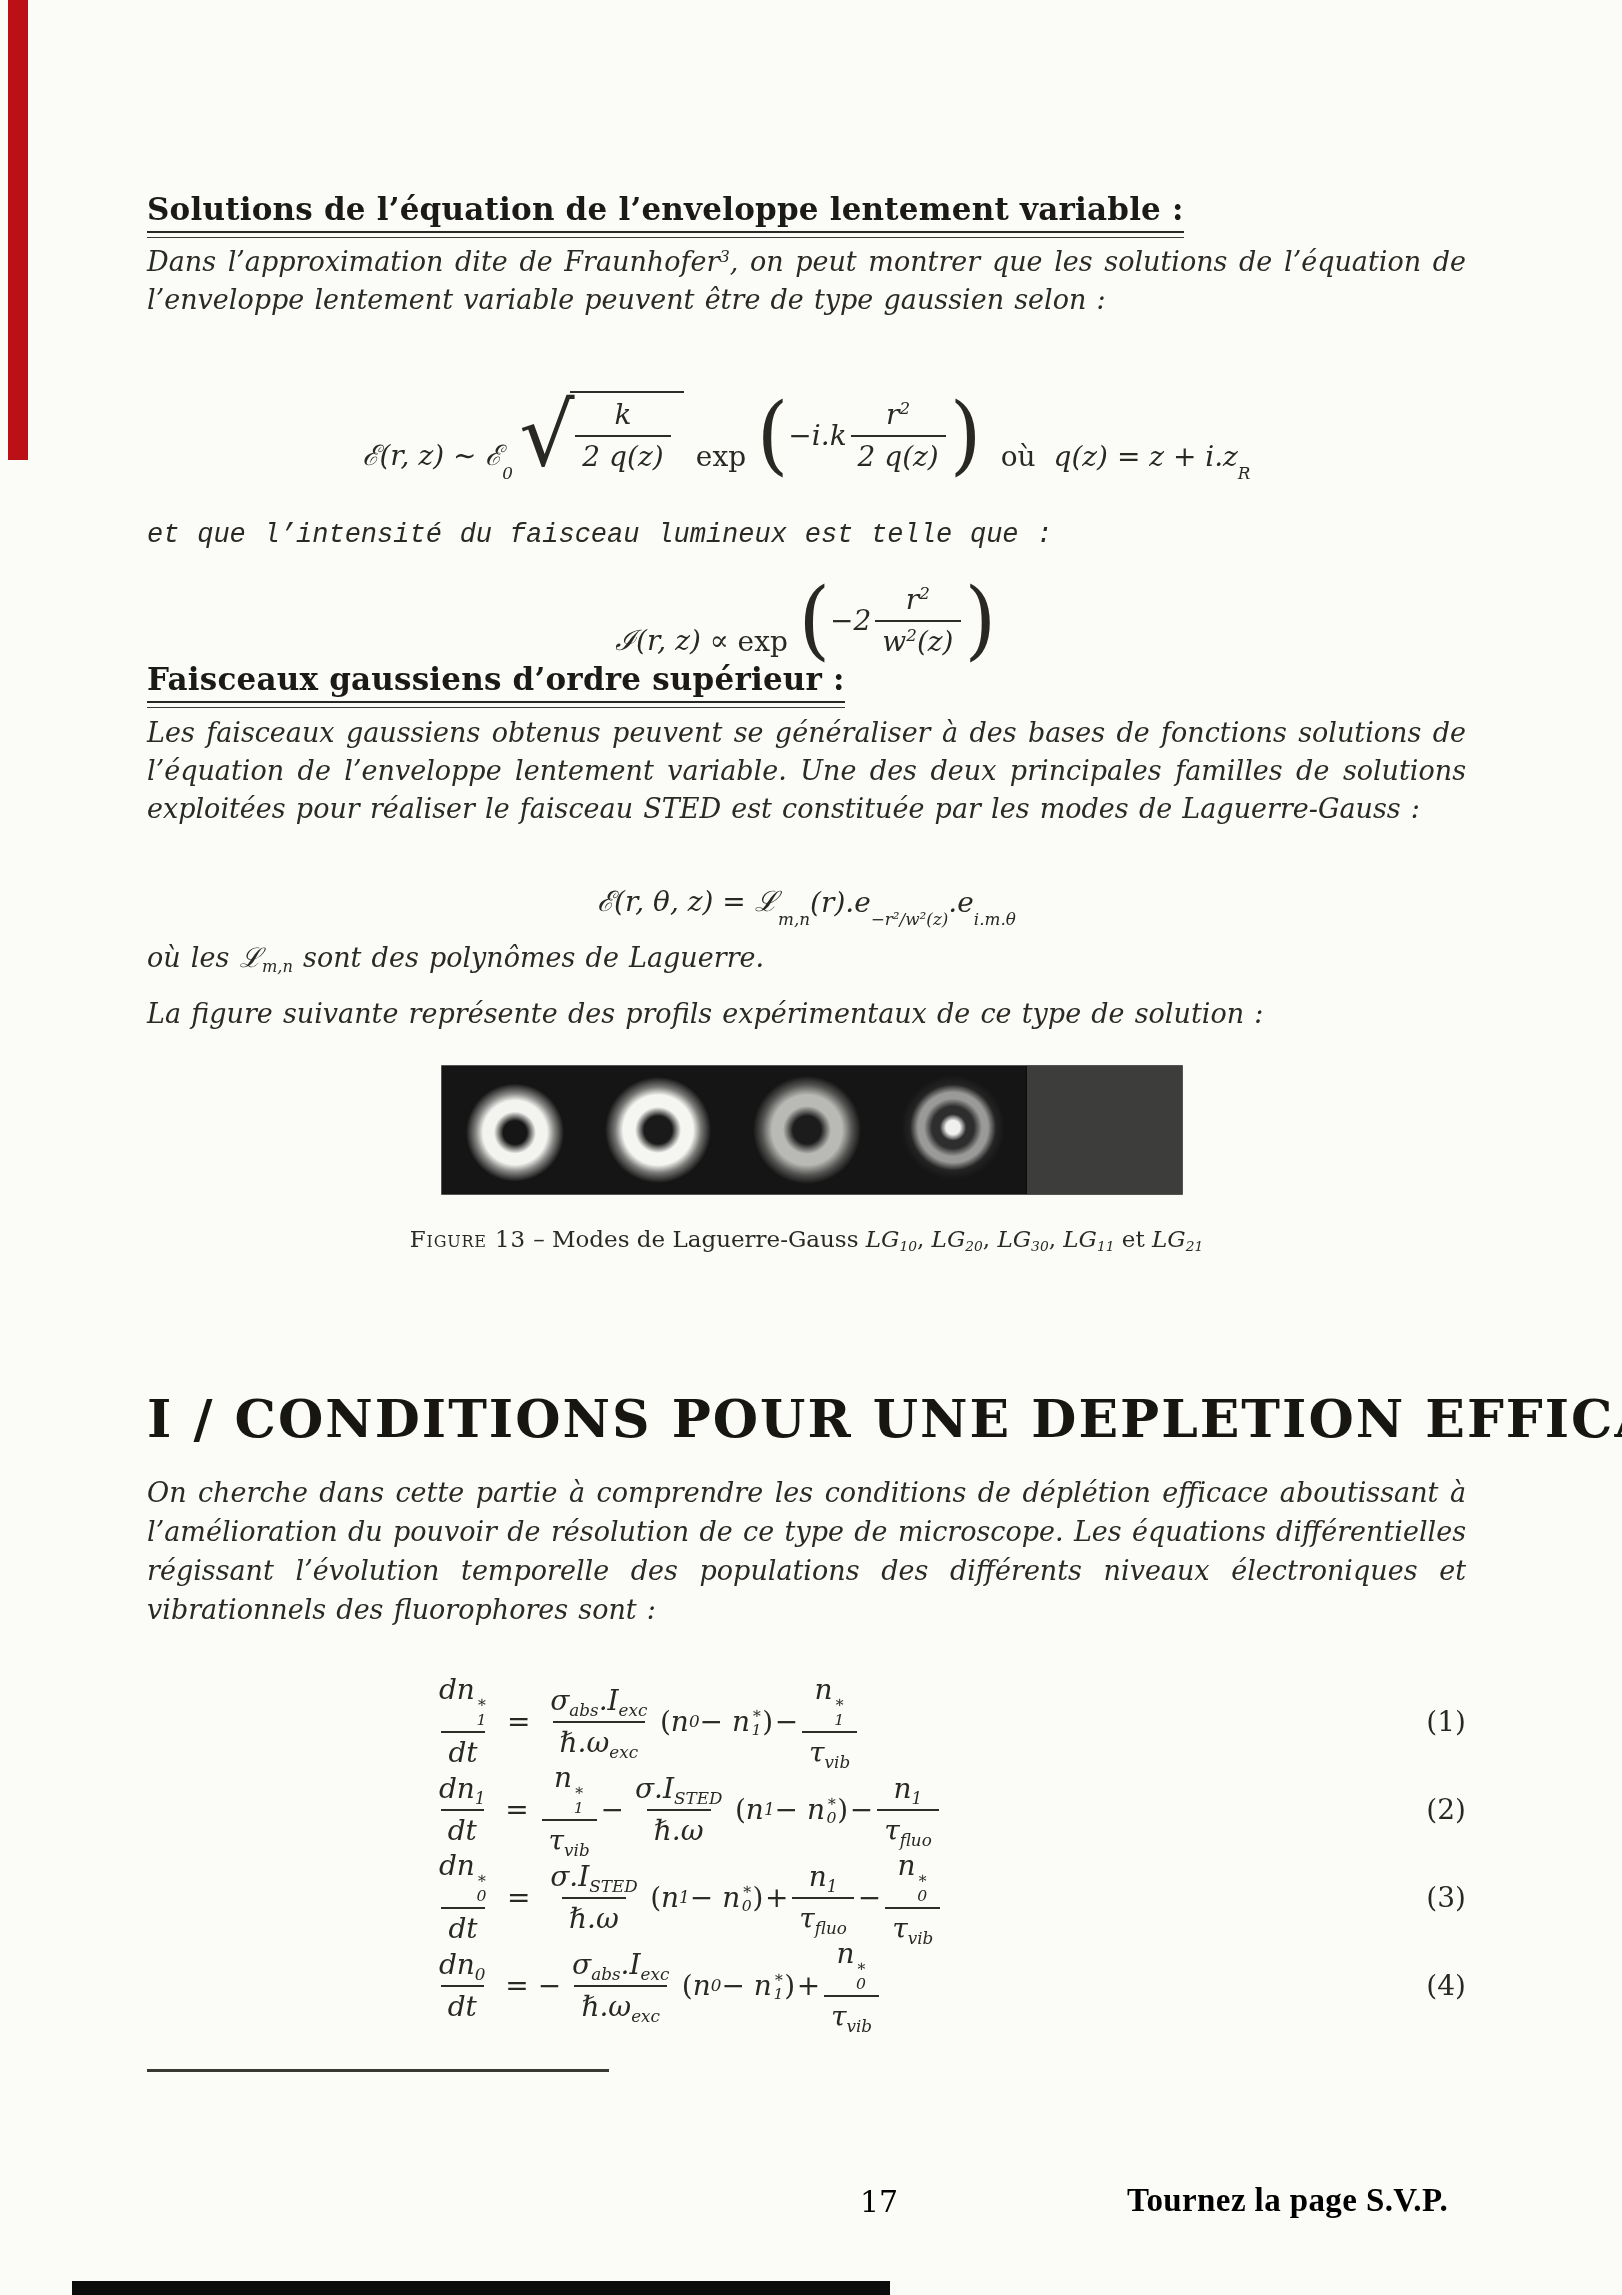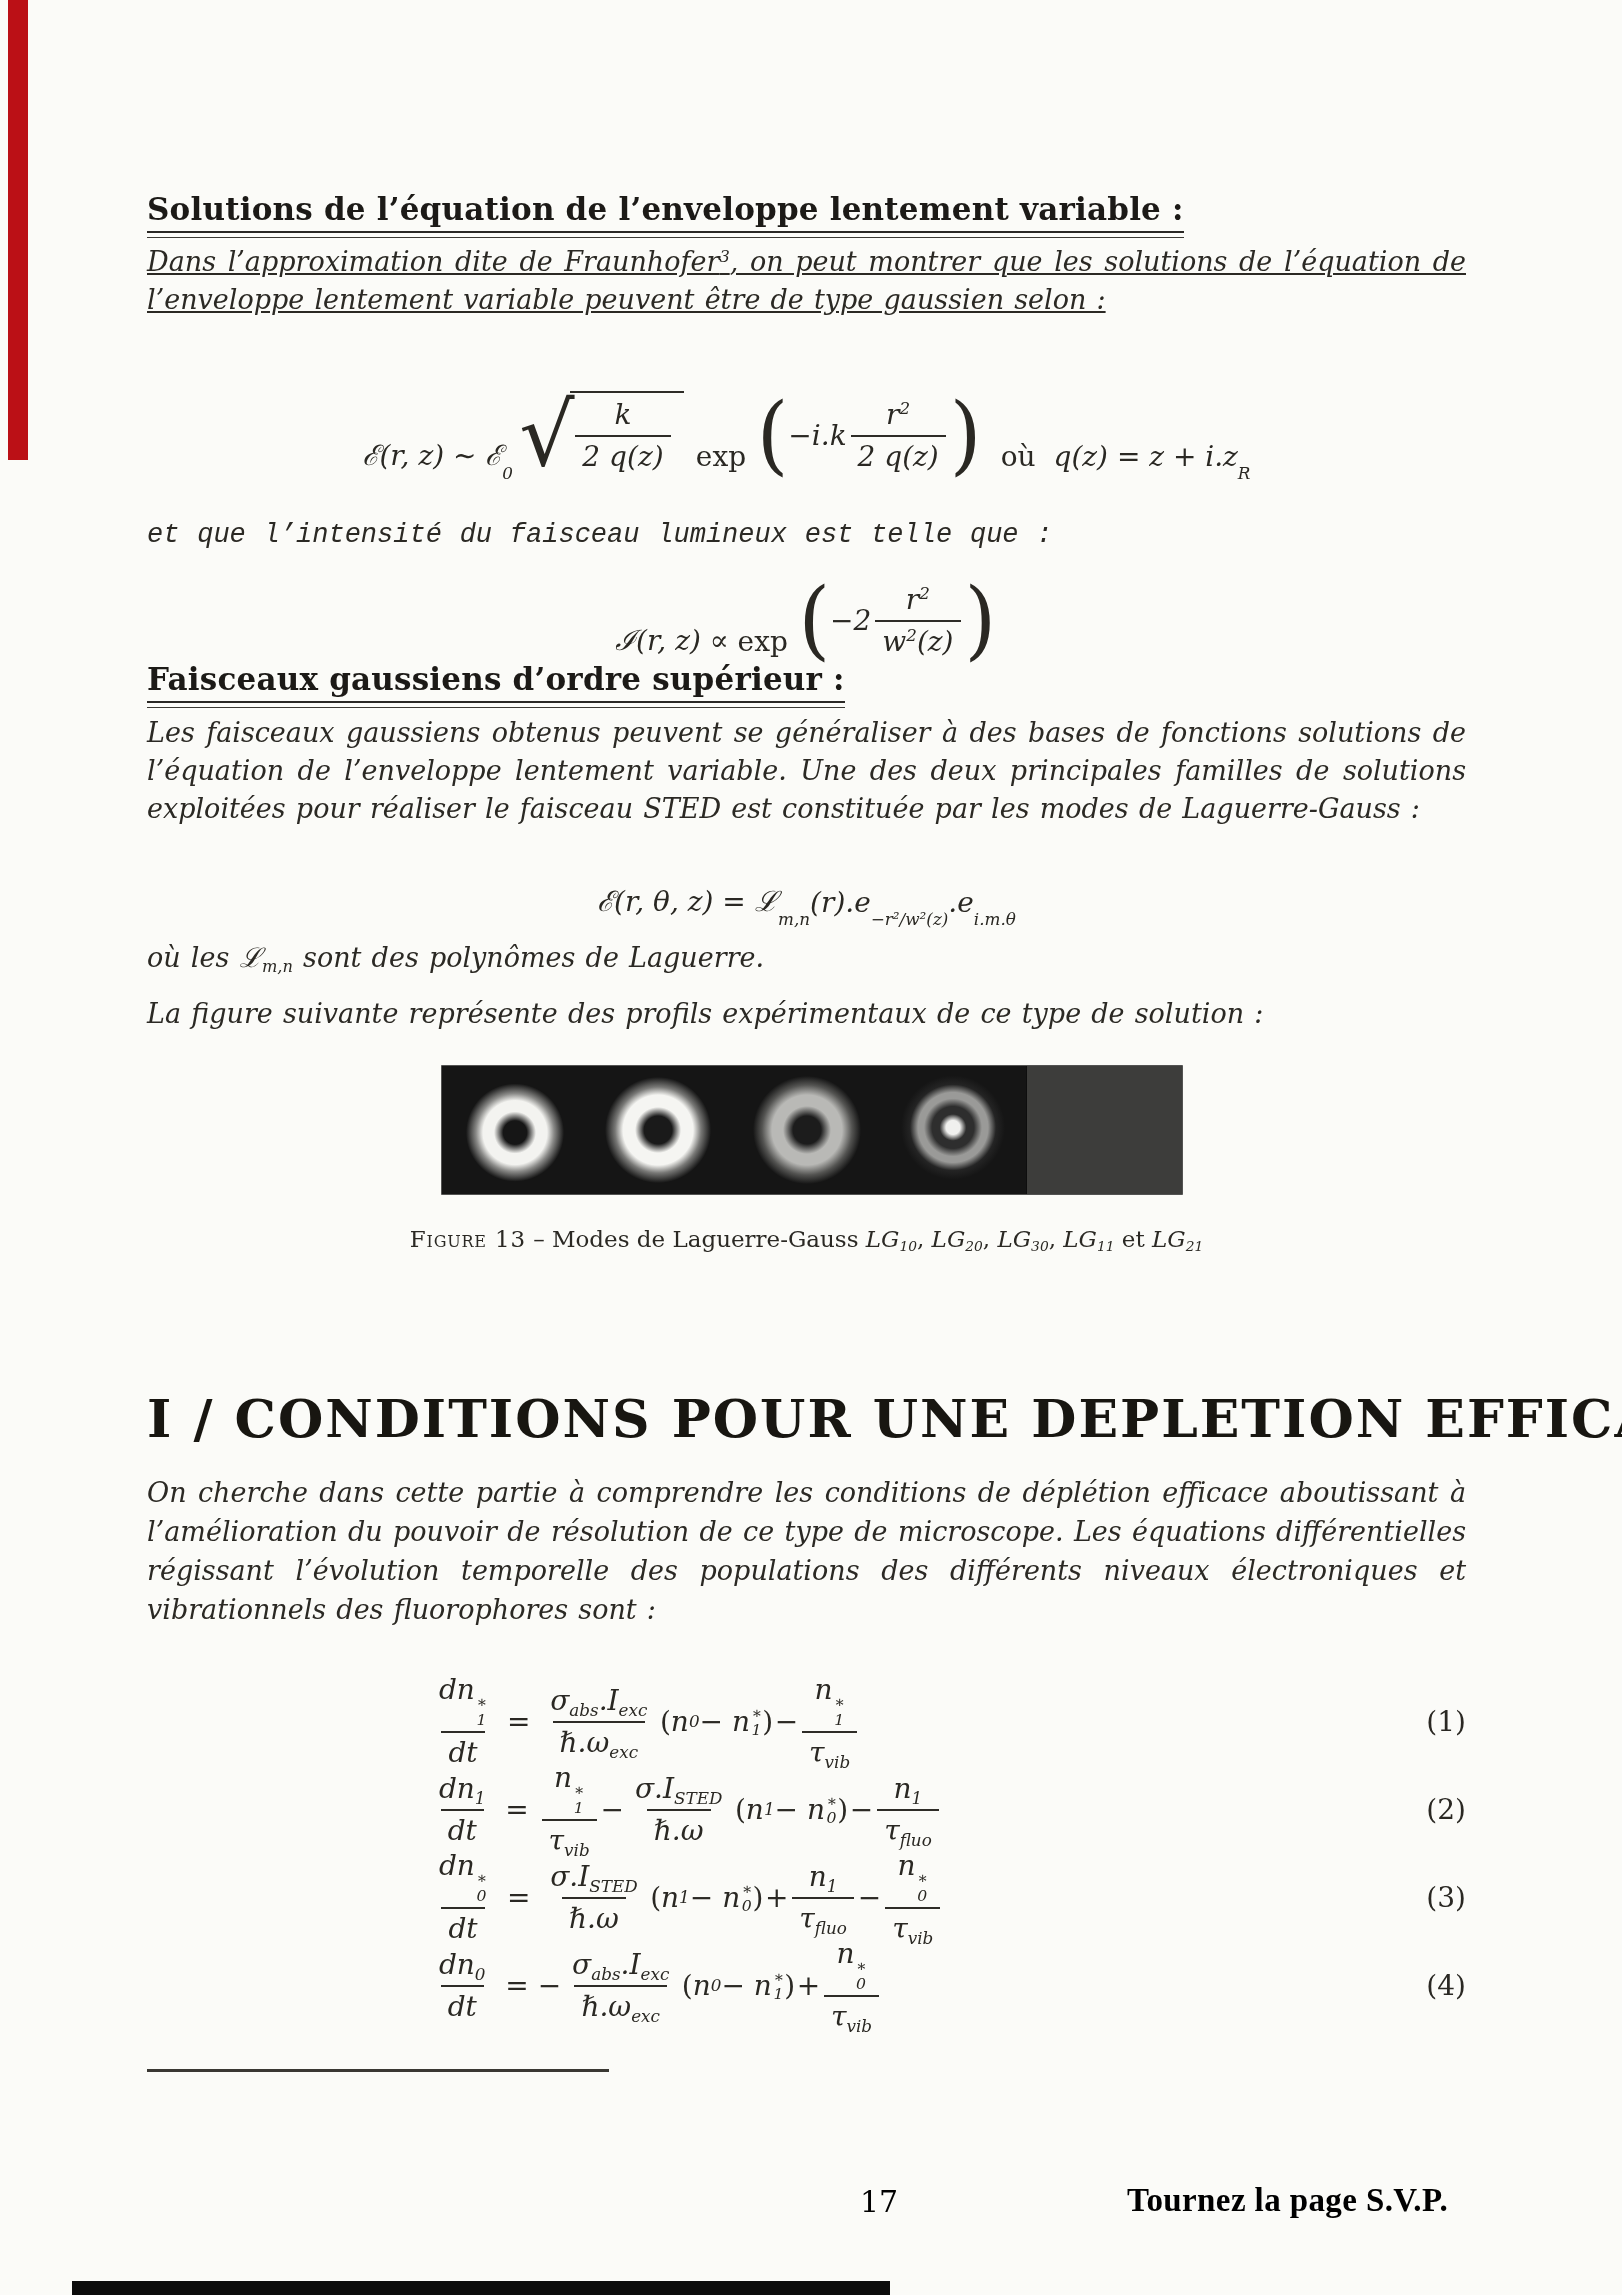--- a/index.html
+++ b/index.html
@@ -104,21 +104,21 @@
 </head>
 <body>
 
 <div class="abs red-ribbon"></div>
 <div class="abs black-edge"></div>
 
 <div class="abs subheading" style="top:191px;">
   <span class="ul">Solutions de l’équation de l’enveloppe lentement variable :</span>
 </div>
 
-<div class="abs bodytext" style="top:243px;text-decoration:underline;"><span>Dans l’approximation dite de Fraunhofer</span><sup>3</sup><span>, on peut montrer que les solutions de l’équation de l’enveloppe lentement variable peuvent être de type gaussien selon :</span></div>
+<div class="abs bodytext" style="top:243px;"><span>Dans l’approximation dite de Fraunhofer</span><sup>3</sup><span>, on peut montrer que les solutions de l’équation de l’enveloppe lentement variable peuvent être de type gaussien selon :</span></div>
 
 <div class="abs disp" style="top:324px;height:149px;">
     <span class="mi">ℰ(r, z) ∼ ℰ</span>
     <sub>0</sub>
     <span class="msqrt">
       <span class="mrad">√</span>
       <span class="mradc"><span class="mfrac">
           <span class="mnum"><span class="mi">k</span></span>
           <span class="mden"><span class="mi">2 q(z)</span></span>
         </span></span>

